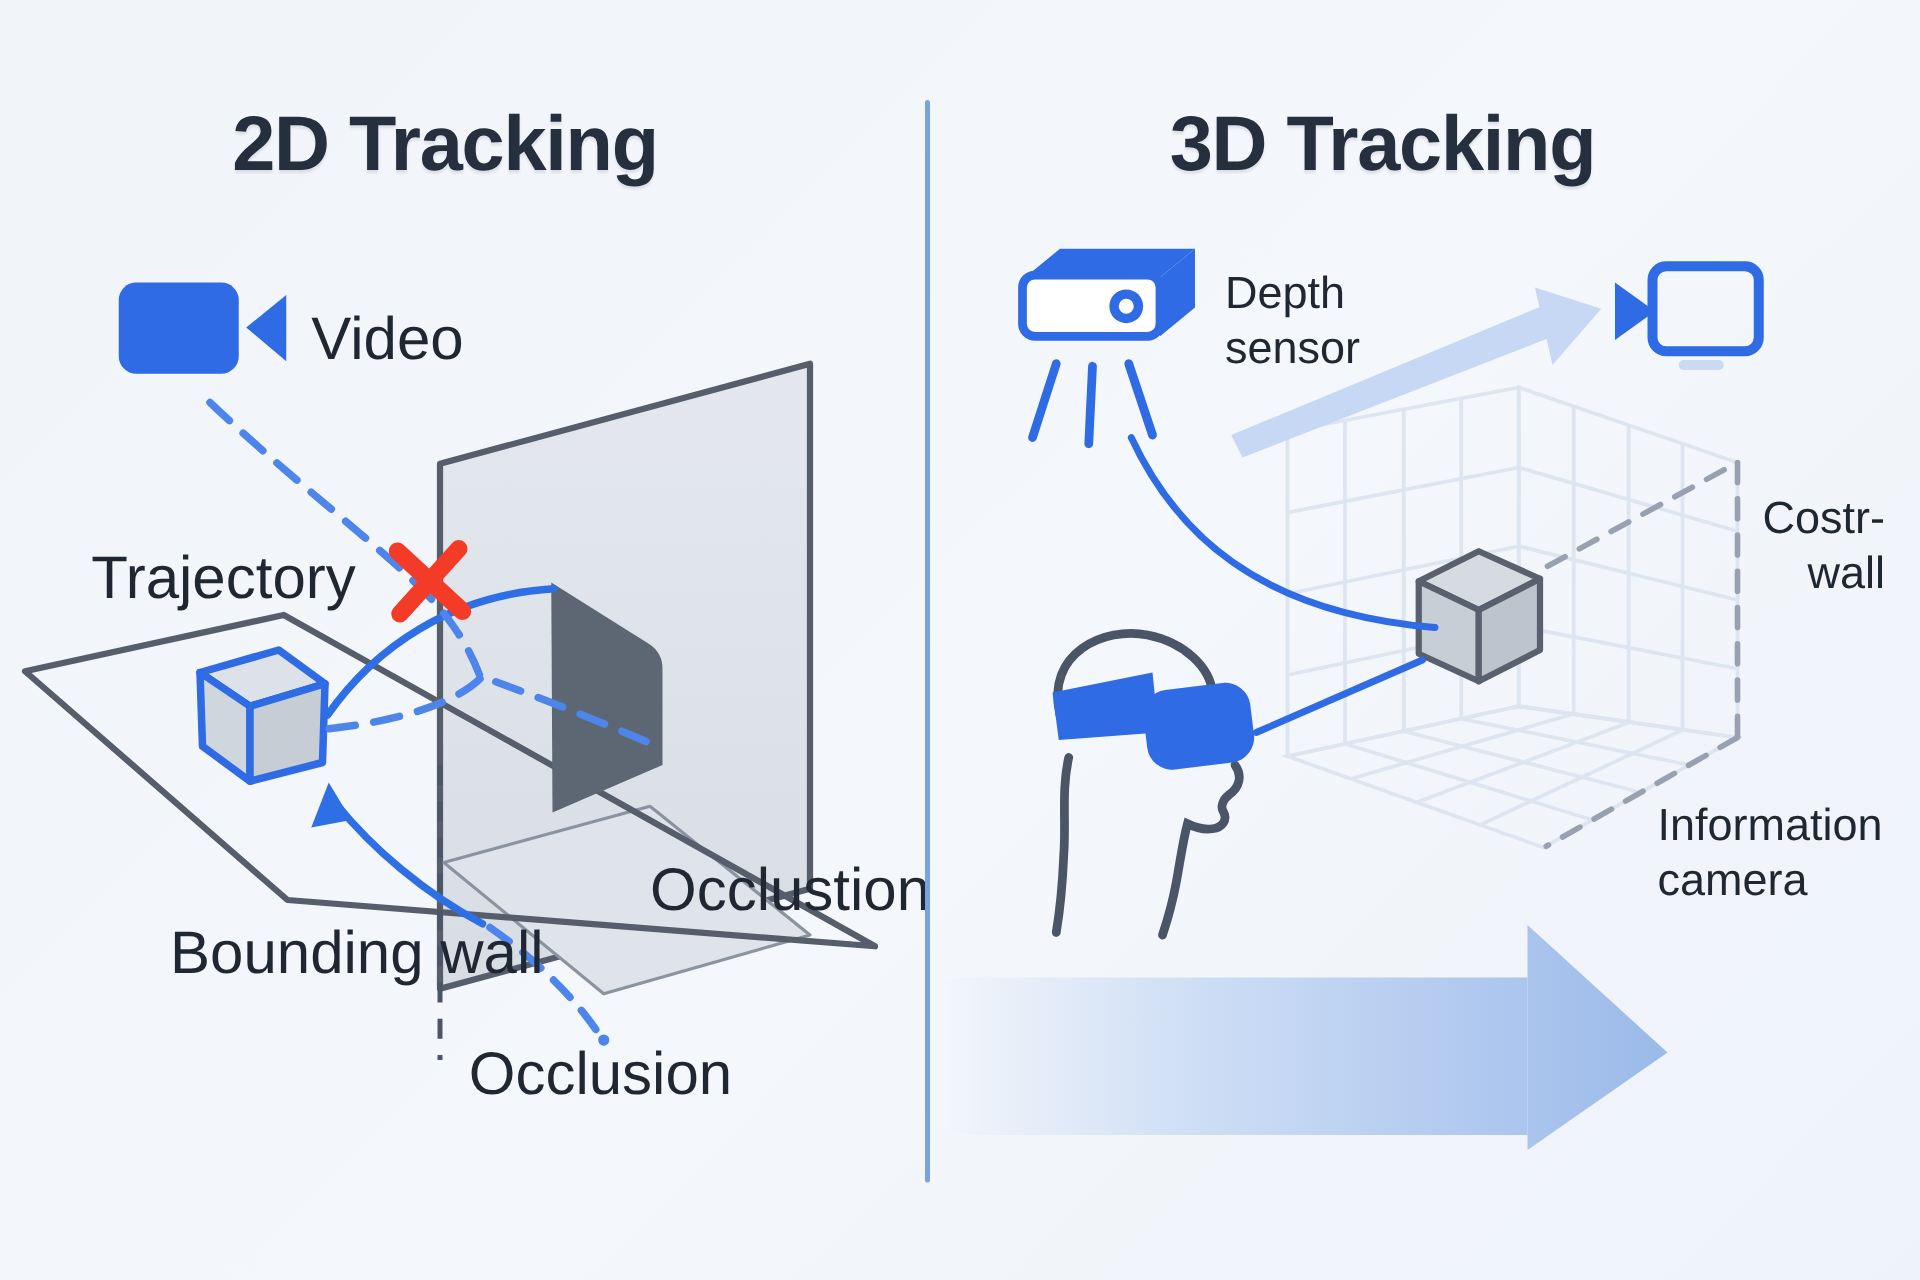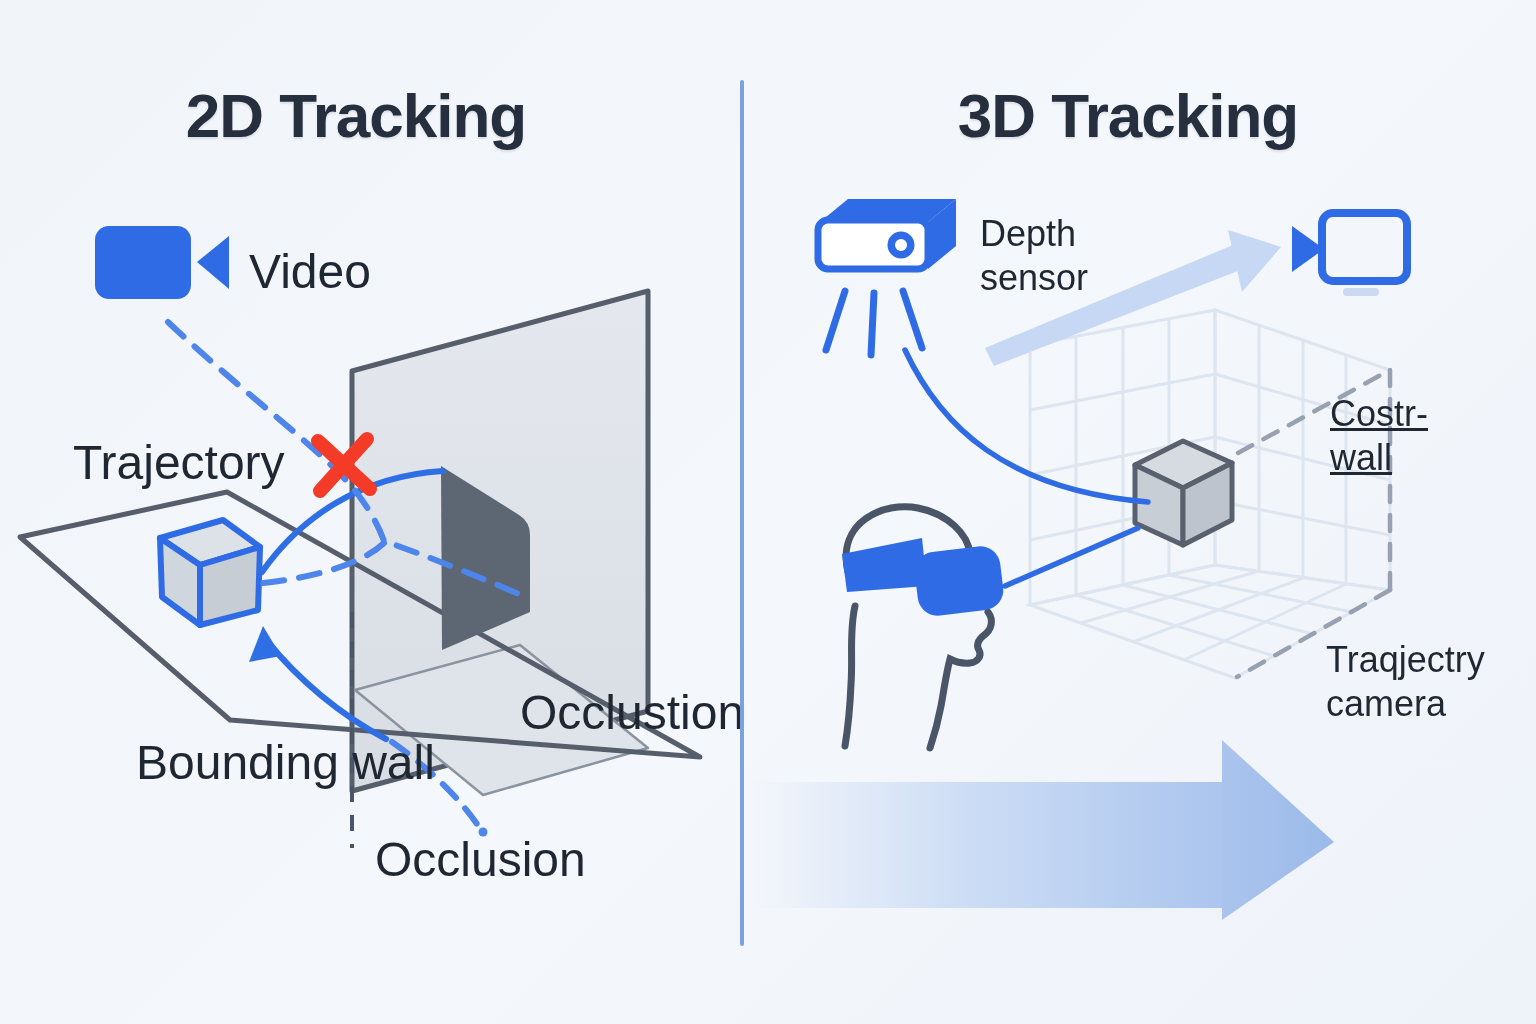--- a/index.html
+++ b/index.html
@@ -11,21 +11,21 @@
   }
   .stage{position:absolute;inset:0;width:1536px;height:1024px;}
   svg.scene{position:absolute;left:0;top:0;width:1536px;height:1024px;}
   .lbl{position:absolute;white-space:pre;line-height:1.22;}
   .title{
     font-size:62px;font-weight:700;color:#252f3e;letter-spacing:-1px;
     text-align:center;text-shadow:0 2px 2px rgba(30,40,60,.10);
   }
   .label{font-size:48px;font-weight:400;color:#1f2733;}
   .label.small{font-size:36px;}
-  .right-align{text-decoration:underline;}
+  .right-align{text-align:right;}
   .divider{
     position:absolute;left:740px;top:80px;width:4px;height:866px;
     background:#7aa2dd;border-radius:2px;
   }
   .fusion-text{
     position:absolute;left:800px;top:804px;width:460px;text-align:center;
     font-size:45px;font-weight:700;color:#2a3240;
     text-shadow:0 2px 2px rgba(30,40,60,.12);
   }
 </style>
@@ -176,27 +176,27 @@
       </g>
 
       <g>
         <rect x="753" y="782" width="469" height="126" fill="url(#fusionBody)"></rect>
         <polygon points="1222,740 1334,842 1222,920" fill="url(#fusionHead)"></polygon>
       </g>
     </g>
   </svg>
 
   <div class="lbl title" style="left:0;top:78px;width:712px;">2D Tracking</div>
-  <div class="lbl title" style="left:733px;top:78px;width:740px;padding-left:25px;">3D Tracking</div>
+  <div class="lbl title" style="left:711px;top:78px;width:740px;padding-left:25px;">3D Tracking</div>
 
   <div class="lbl label" style="left:249px;top:243px;">Video</div>
   <div class="lbl label" style="left:73px;top:434px;text-align:right;">Trajectory</div>
   <div class="lbl label" style="left:136px;top:734px;">Bounding wall</div>
   <div class="lbl label" style="left:520px;top:684px;">Occlustion</div>
   <div class="lbl label" style="left:375px;top:831px;">Occlusion</div>
 
   <div class="lbl label small" style="left:980px;top:212px;"><span>Depth</span><br><span>sensor</span></div>
   <div class="lbl label small right-align" style="left:1330px;top:392px;width:178px;"><span>Costr-</span><br><span>wall</span></div>
-  <div class="lbl label small" style="left:1326px;top:638px;"><span>Traqjectry</span><br><span>camera</span></div>
+  <div class="lbl label small" style="left:1326px;top:638px;"><span>Information</span><br><span>camera</span></div>
 
 
   <div class="divider"></div>
 </div>
 
 </body></html>

